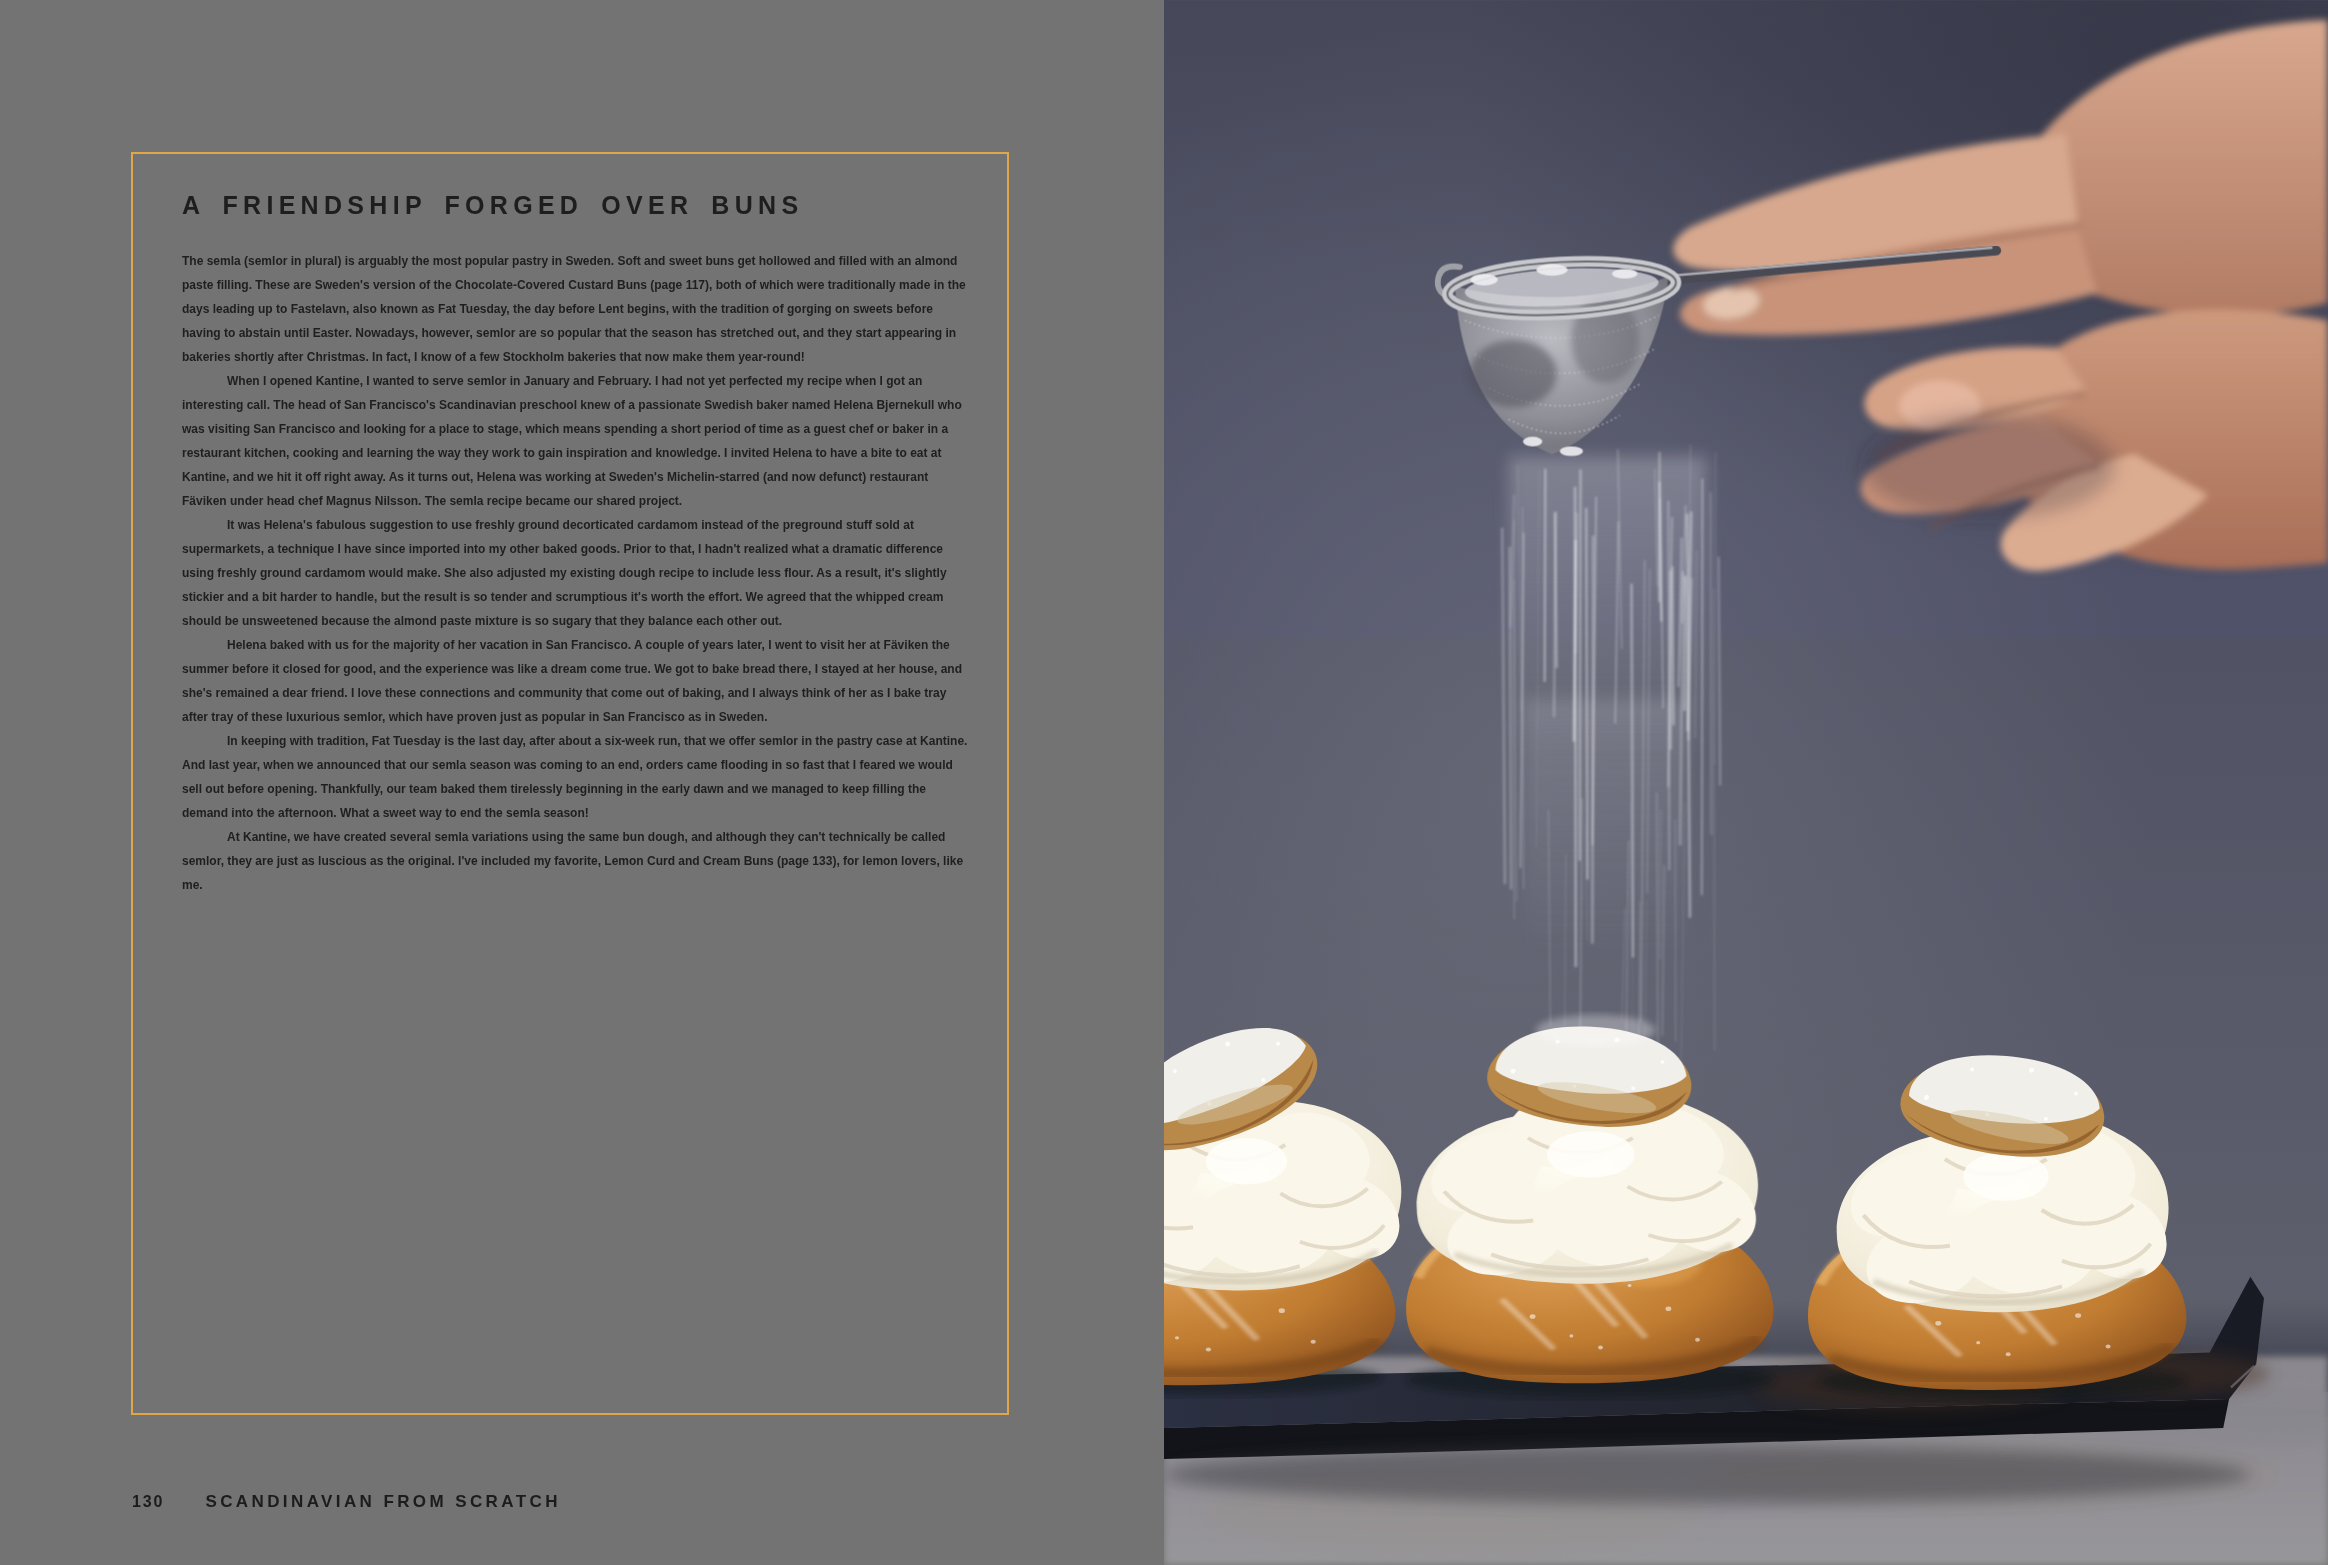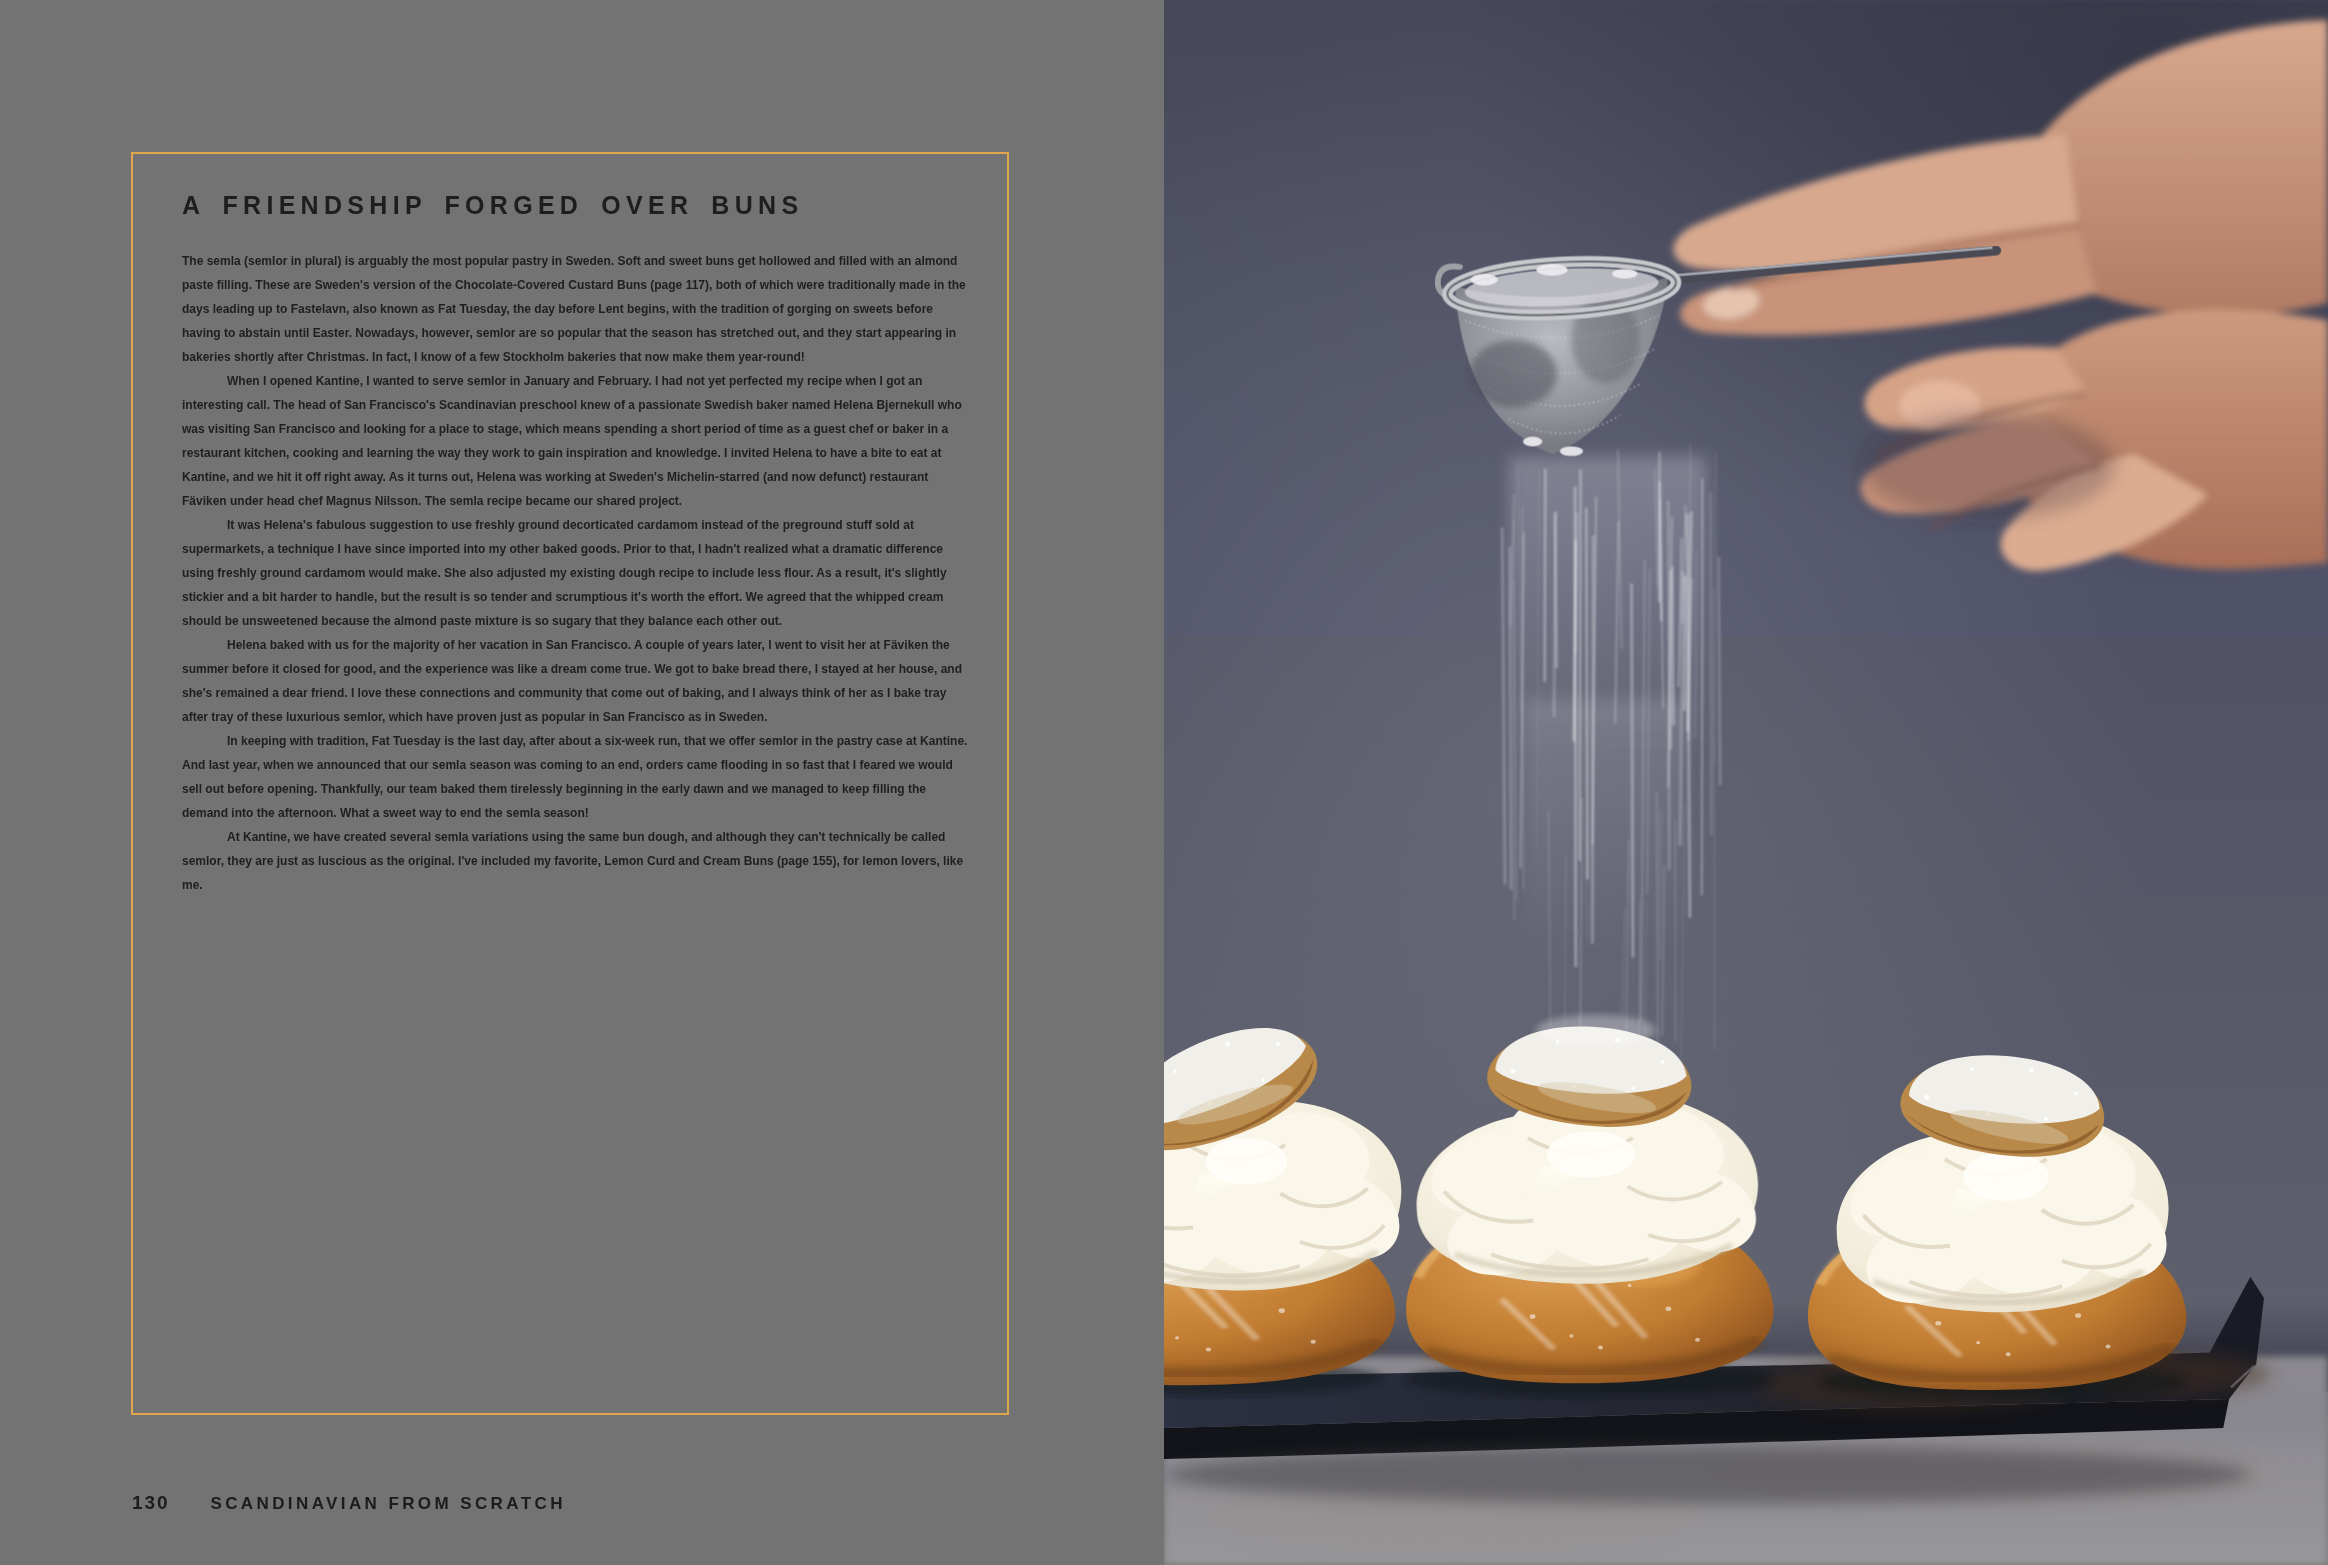--- a/index.html
+++ b/index.html
@@ -9,40 +9,40 @@
   .text-box{position:absolute;left:131px;top:152px;width:878px;height:1263px;
             box-sizing:border-box;border:2.9px solid #E2A64A;
             padding:37px 39px 0 49px;}
   .essay-title{margin:0 0 29px 0;font-size:25px;font-weight:bold;color:#1E1E1E;
                letter-spacing:5.3px;word-spacing:5.8px;}
   .essay-body p{margin:0;font-size:12px;line-height:24px;font-weight:600;
                 color:#1F1F1F;letter-spacing:0;}
   .essay-body p.ind{text-indent:45px;}
   .page-footer{position:absolute;left:132px;top:1492px;display:flex;align-items:baseline;
                font-weight:bold;color:#1C1C1C;}
-  .folio{font-size:19px;letter-spacing:1.9px;}
+  .folio{font-size:16px;letter-spacing:1.9px;}
   .running-title{font-size:17px;letter-spacing:3.4px;margin-left:41px;}
   
   .photo{position:absolute;left:1164px;top:0;width:1164px;height:1565px;}
   .photo svg{display:block;width:1164px;height:1565px;}
 </style>
 </head>
 <body>
 
 <div class="spread">
 
   <section class="text-box">
     <h1 class="essay-title">A FRIENDSHIP FORGED OVER BUNS</h1>
     <div class="essay-body">
       <p>The semla (semlor in plural) is arguably the most popular pastry in Sweden. Soft and sweet buns get hollowed and filled with an almond paste filling. These are Sweden's version of the Chocolate-Covered Custard Buns (page 117), both of which were traditionally made in the days leading up to Fastelavn, also known as Fat Tuesday, the day before Lent begins, with the tradition of gorging on sweets before having to abstain until Easter. Nowadays, however, semlor are so popular that the season has stretched out, and they start appearing in bakeries shortly after Christmas. In fact, I know of a few Stockholm bakeries that now make them year-round!</p>
       <p class="ind">When I opened Kantine, I wanted to serve semlor in January and February. I had not yet perfected my recipe when I got an interesting call. The head of San Francisco's Scandinavian preschool knew of a passionate Swedish baker named Helena Bjernekull who was visiting San Francisco and looking for a place to stage, which means spending a short period of time as a guest chef or baker in a restaurant kitchen, cooking and learning the way they work to gain inspiration and knowledge. I invited Helena to have a bite to eat at Kantine, and we hit it off right away. As it turns out, Helena was working at Sweden's Michelin-starred (and now defunct) restaurant Fäviken under head chef Magnus Nilsson. The semla recipe became our shared project.</p>
       <p class="ind">It was Helena's fabulous suggestion to use freshly ground decorticated cardamom instead of the preground stuff sold at supermarkets, a technique I have since imported into my other baked goods. Prior to that, I hadn't realized what a dramatic difference using freshly ground cardamom would make. She also adjusted my existing dough recipe to include less flour. As a result, it's slightly stickier and a bit harder to handle, but the result is so tender and scrumptious it's worth the effort. We agreed that the whipped cream should be unsweetened because the almond paste mixture is so sugary that they balance each other out.</p>
       <p class="ind">Helena baked with us for the majority of her vacation in San Francisco. A couple of years later, I went to visit her at Fäviken the summer before it closed for good, and the experience was like a dream come true. We got to bake bread there, I stayed at her house, and she's remained a dear friend. I love these connections and community that come out of baking, and I always think of her as I bake tray after tray of these luxurious semlor, which have proven just as popular in San Francisco as in Sweden.</p>
       <p class="ind">In keeping with tradition, Fat Tuesday is the last day, after about a six-week run, that we offer semlor in the pastry case at Kantine. And last year, when we announced that our semla season was coming to an end, orders came flooding in so fast that I feared we would sell out before opening. Thankfully, our team baked them tirelessly beginning in the early dawn and we managed to keep filling the demand into the afternoon. What a sweet way to end the semla season!</p>
-      <p class="ind">At Kantine, we have created several semla variations using the same bun dough, and although they can't technically be called semlor, they are just as luscious as the original. I've included my favorite, Lemon Curd and Cream Buns (page 155), for lemon lovers, like me.</p>
+      <p class="ind">At Kantine, we have created several semla variations using the same bun dough, and although they can't technically be called semlor, they are just as luscious as the original. I've included my favorite, Lemon Curd and Cream Buns (page 133), for lemon lovers, like me.</p>
     </div>
   </section>
 
   <footer class="page-footer">
     <span class="folio">130</span>
     <span class="running-title">SCANDINAVIAN FROM SCRATCH</span>
   </footer>
 
   <figure class="photo" style="margin:0" aria-label="Two hands sprinkle powdered sugar from a small round mesh sieve over three semlor — golden cardamom buns crowned with swirls of whipped cream and sugar-dusted lids — lined up on a dark tray against a moody slate-gray backdrop.">
   <svg viewBox="0 0 1200 1613" xmlns="http://www.w3.org/2000/svg">

